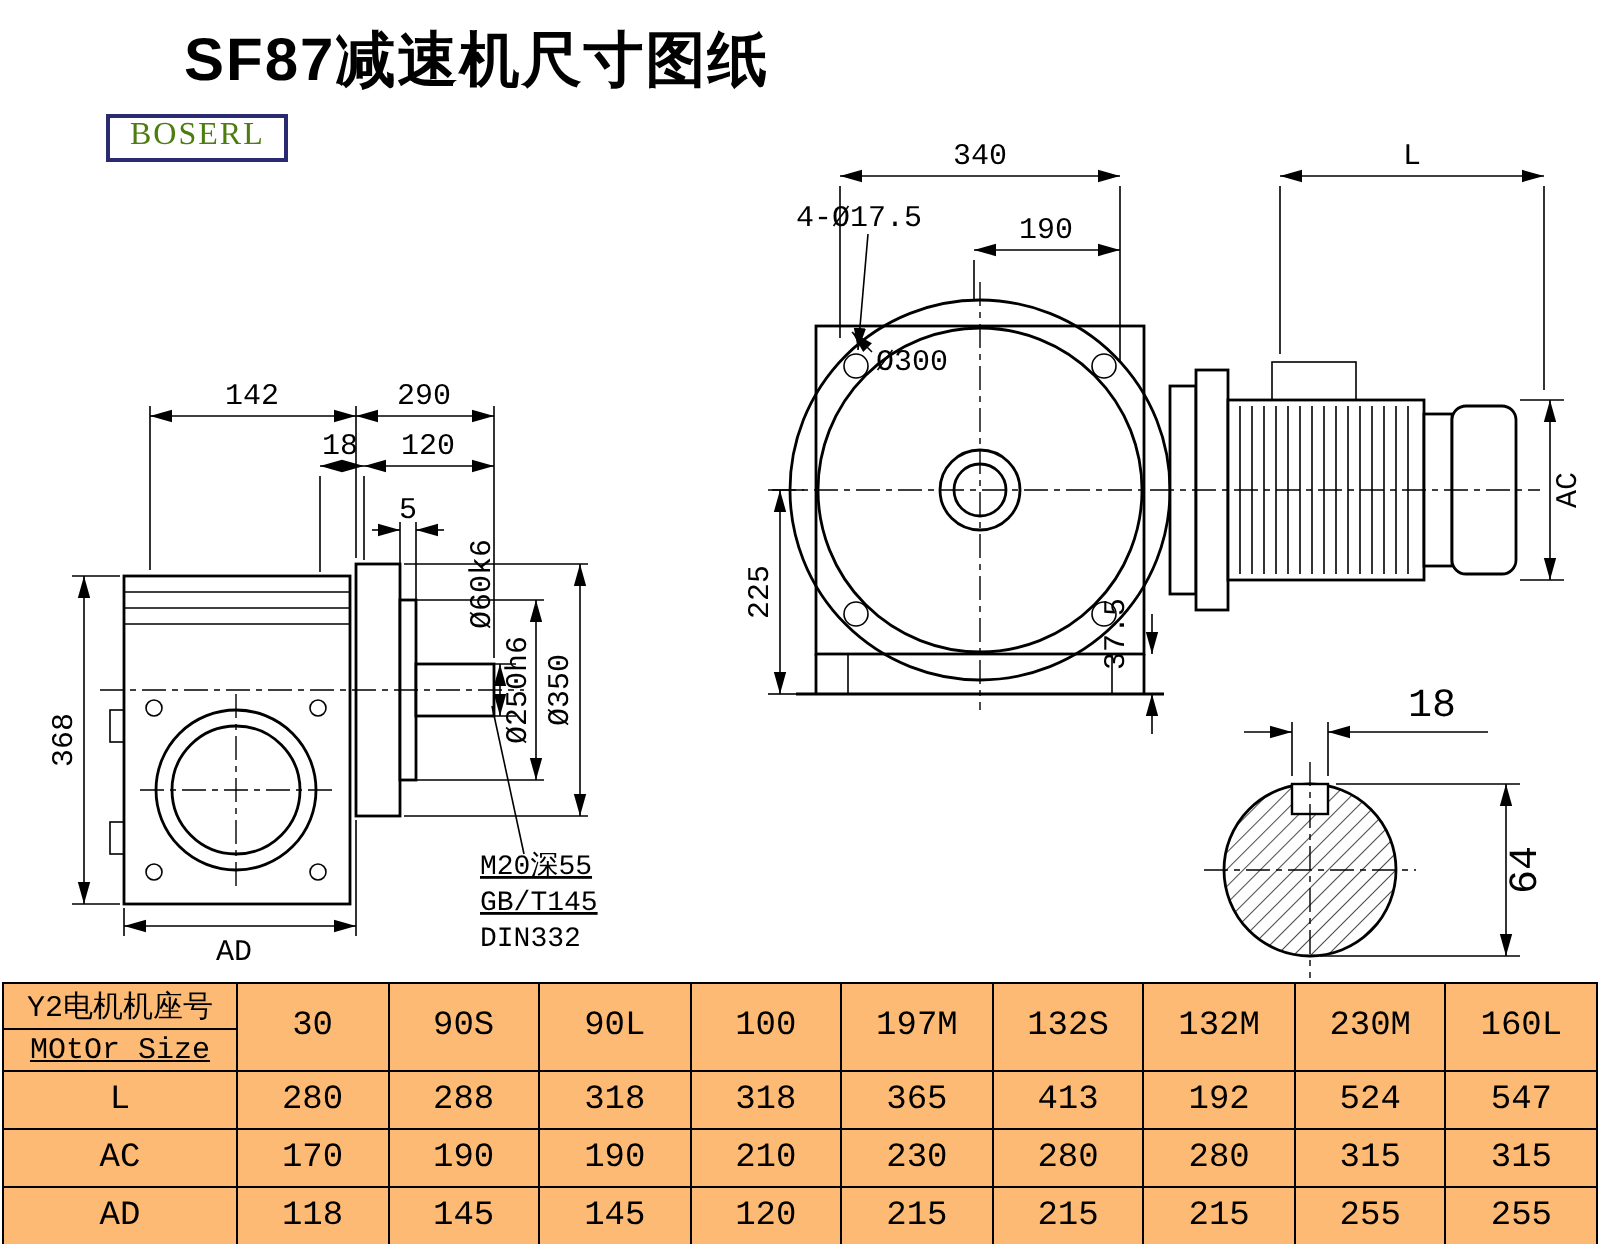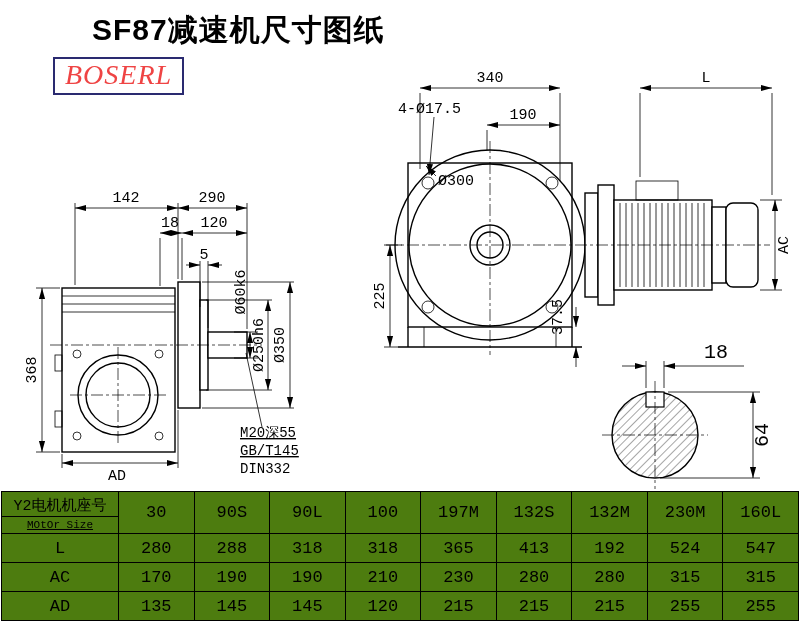--- a/index.html
+++ b/index.html
@@ -1,43 +1,43 @@
 <!DOCTYPE html>
 <html><head>
 <meta charset="utf-8">
 <style>
   * { margin:0; padding:0; box-sizing:border-box; }
   html,body { width:800px; height:622px; }
   body { position:relative; background:#fff; font-family:"Liberation Sans", sans-serif; overflow:hidden; }
 
   .title { position:absolute; left:48px; top:10px; font-size:30px; font-weight:bold; color:#000; letter-spacing:1px; font-family:"Liberation Sans", sans-serif;margin-left:44px; }
   .brand { position:absolute; left:53px; top:57px; border:2px solid #2a2a70; padding:0 10px 2px 10px; background:#fff; }
-  .brand span { font-family:"Liberation Serif", serif; font-size:28px; color:#ef4444; letter-spacing:1px;font-style:italic; }
+  .brand span { font-family:"Liberation Serif", serif; font-size:16px; color:#4d7c0f; letter-spacing:1px; }
 
   .drawing { position:absolute; left:0; top:55px; }
 
   .obj  { fill:none; stroke:#000; stroke-width:1.4; }
   .objf { fill:#fff; stroke:#000; stroke-width:1.4; }
   .thin { fill:none; stroke:#000; stroke-width:0.8; }
   .cl   { fill:none; stroke:#000; stroke-width:0.7; stroke-dasharray:12 3 3 3; }
   .dim  { fill:none; stroke:#000; stroke-width:0.8; marker-start:url(#arr); marker-end:url(#arr); }
   .dime { fill:none; stroke:#000; stroke-width:0.8; marker-end:url(#arr); }
   .dims { fill:none; stroke:#000; stroke-width:0.8; marker-start:url(#arr); }
   text.d { font-family:"Liberation Mono", monospace; font-size:15px; fill:#000; text-anchor:middle; }
   text.dl { text-anchor:start; }
   text.big { font-size:20px; }
   text.note { font-family:"Liberation Mono", monospace; font-size:14px; fill:#000; text-anchor:start; text-decoration:underline; }
   text.note2 { font-family:"Liberation Mono", monospace; font-size:14px; fill:#000; text-anchor:start; }
 
-  .spec-table { position:absolute; left:1px; top:491px; width:798px; border-collapse:collapse; table-layout:fixed; background:#4d7c0f; }
+  .spec-table { position:absolute; left:1px; top:491px; width:798px; border-collapse:collapse; table-layout:fixed; background:#fdba74; }
   .spec-table td { border:1px solid #000; text-align:center; vertical-align:middle; font-family:"Liberation Mono", monospace; font-size:17px; color:#000; padding:0; }
   .hrow { height:42px; }
   .drow { height:29px; }
   .hcn { border-bottom:1px solid #000; padding:2px 0 1px; font-size:15px; }
-  .hen { padding:2px 0 1px; font-size:11px; text-decoration:underline; }
+  .hen { padding:2px 0 1px; font-size:15px; text-decoration:underline; }
 </style>
 </head>
 <body>
 
 <div class="title">SF87减速机尺寸图纸</div>
 <div class="brand">
   <span>BOSERL</span>
 </div>
 
 <svg class="drawing" width="800" height="437" viewBox="0 0 800 437">
@@ -285,21 +285,21 @@
     <td>190</td>
     <td>210</td>
     <td>230</td>
     <td>280</td>
     <td>280</td>
     <td>315</td>
     <td>315</td>
   </tr>
   <tr class="drow">
     <td>AD</td>
-    <td>135</td>
+    <td>118</td>
     <td>145</td>
     <td>145</td>
     <td>120</td>
     <td>215</td>
     <td>215</td>
     <td>215</td>
     <td>255</td>
     <td>255</td>
   </tr>
   </tbody>

